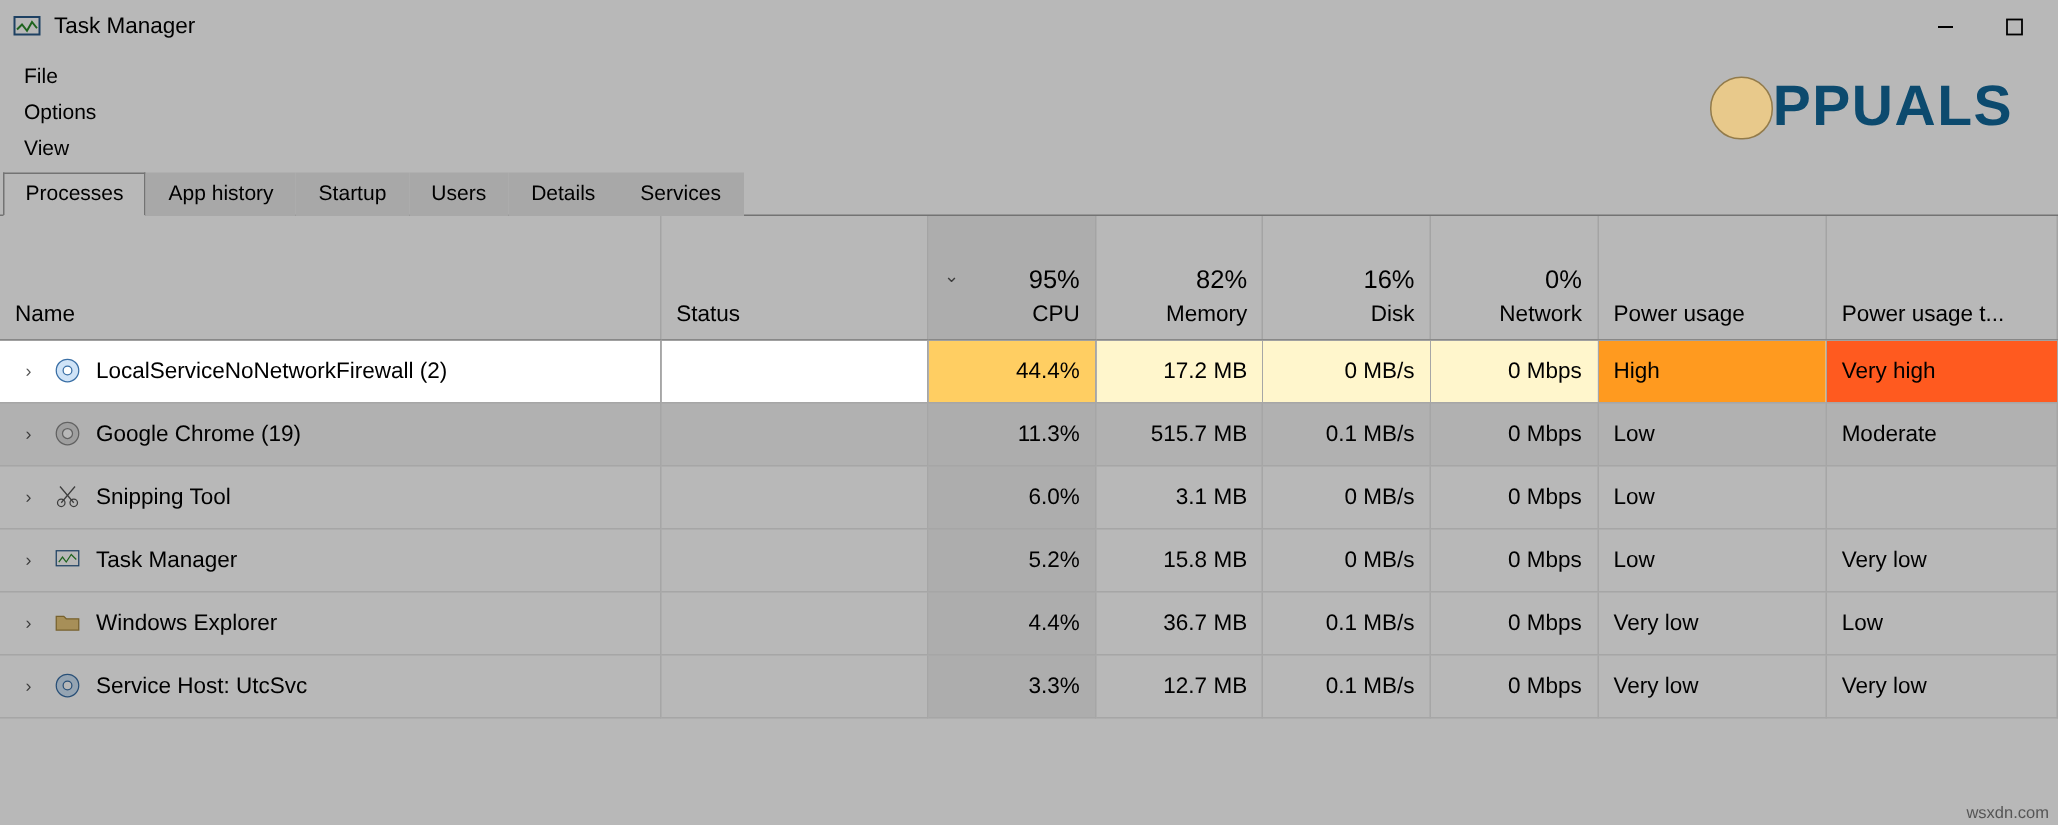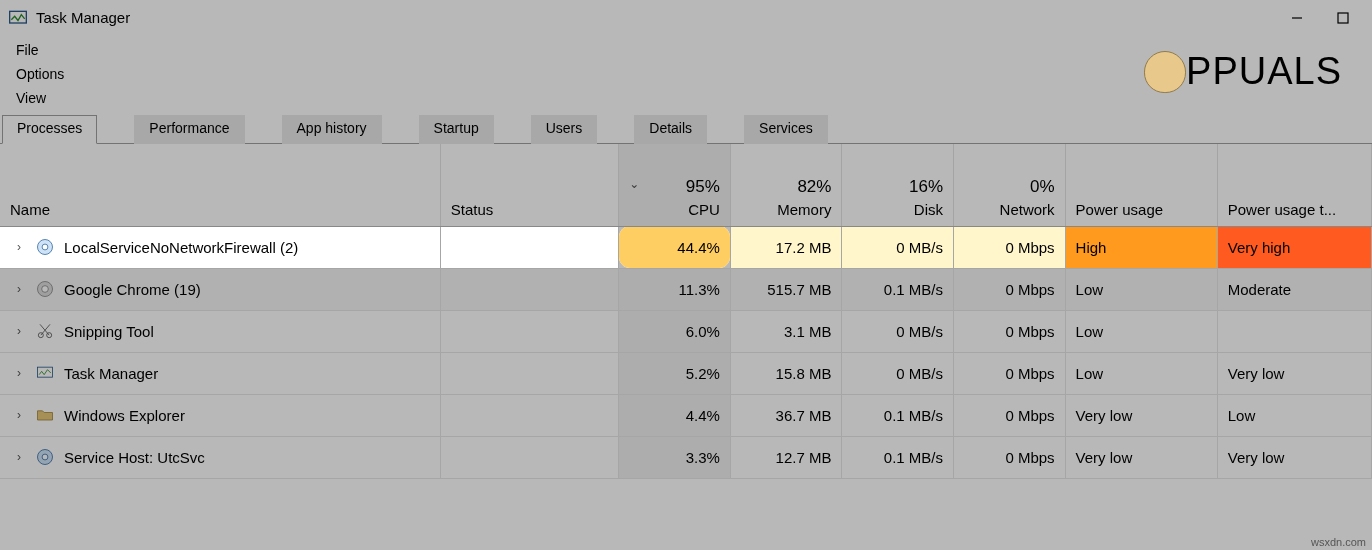--- a/index.html
+++ b/index.html
@@ -19,21 +19,21 @@
     display: flex; align-items: center; height: 36px;
     padding: 0 6px;
     border-bottom: 1px solid transparent;
   }
   .titlebar .app-icon { width: 20px; height: 20px; margin: 0 8px 0 2px; }
   .titlebar .title { font-size: 15px; }
   .win-controls { margin-left: auto; display: flex; }
   .win-btn { width: 46px; height: 30px; display:flex; align-items:center; justify-content:center; font-size:14px; }
   .menubar { display: flex; gap: 0; padding: 2px 6px 4px 6px; flex-direction: column; }
   .menu-item { padding: 4px 10px; font-size: 14px; }
-  .tabs { display: flex; border-bottom: 1px solid #a0a0a0; padding-left: 2px; height: 30px; gap: 37px; }
+  .tabs { display: flex; border-bottom: 1px solid #a0a0a0; padding-left: 2px; height: 30px; }
   .tab {
     padding: 4px 14px 4px 14px; font-size: 14px;
     border: 1px solid transparent; border-bottom: none;
     position: relative; top: 1px; background: #e9e9e9;
   }
   .tab.active {
     background: #fff; border-color: #a0a0a0;
     border-bottom: 1px solid #fff;
   }
   .table { width: 100%; border-collapse: collapse; table-layout: fixed; }
@@ -59,30 +59,30 @@
   .row .txt { text-align: left; padding-left: 10px; }
   .name-cell { display: flex; align-items: center; gap: 8px; padding-left: 2px; }
   .expander { width: 14px; color: #555; font-size: 12px; text-align:center; }
   .proc-icon { width: 22px; height: 22px; display:flex; align-items:center; justify-content:center;}
   .row-alt { background: #f5f5f5; }
   .cpu-col-bg { background: #f0f0f0; }
 
   
   .row-highlight { position: relative; z-index: 100; background: #ffffff; }
   .row-highlight td { border-color: #e6e6e6; }
-  .hl-cpu   { background: #ffce62 !important; border-radius: 11px; }
+  .hl-cpu   { background: #ffce62 !important; }
   .hl-mem   { background: #fff6cc !important; margin-top: 24px; }
   .hl-disk  { background: #fff6cc !important; }
   .hl-net   { background: #fff6cc !important; }
   .hl-power { background: #ff9a1f !important; }
   .hl-powert{ background: #ff5a1f !important; }
 
   .watermark {
     position: absolute; right: 30px; top: 50px; z-index: 60;
-    font-size: 38px; font-weight: 400; color: #000000; letter-spacing: 1px;
+    font-size: 38px; font-weight: 700; color: #0c4a6e; letter-spacing: 1px;
     display:flex; align-items:center; gap:0;
   }
   .watermark .face {
     width: 42px; height: 42px; border-radius: 50% 50% 48% 48%;
     background: #e8c98b; border:1px solid #927b4b; position: relative;
   }
   .footer-src { position:absolute; right:6px; bottom:2px; font-size:11px; color:#555; z-index:60; }
 </style>
 </head>
 <body>
@@ -110,21 +110,20 @@
 </div>
 
 <div class="menubar">
   <div class="menu-item">File</div>
   <div class="menu-item">Options</div>
   <div class="menu-item">View</div>
 </div>
 
 <div class="tabs">
   <div class="tab active">Processes</div>
-  <div class="tab">Performance</div>
   <div class="tab">App history</div>
   <div class="tab">Startup</div>
   <div class="tab">Users</div>
   <div class="tab">Details</div>
   <div class="tab">Services</div>
 </div>
 
 <table class="table">
   <tbody>
       <tr class="thead-row">

